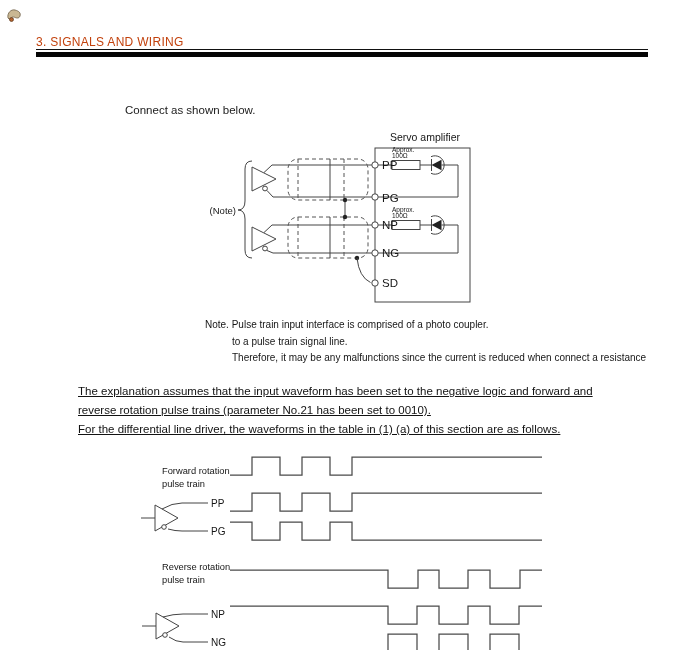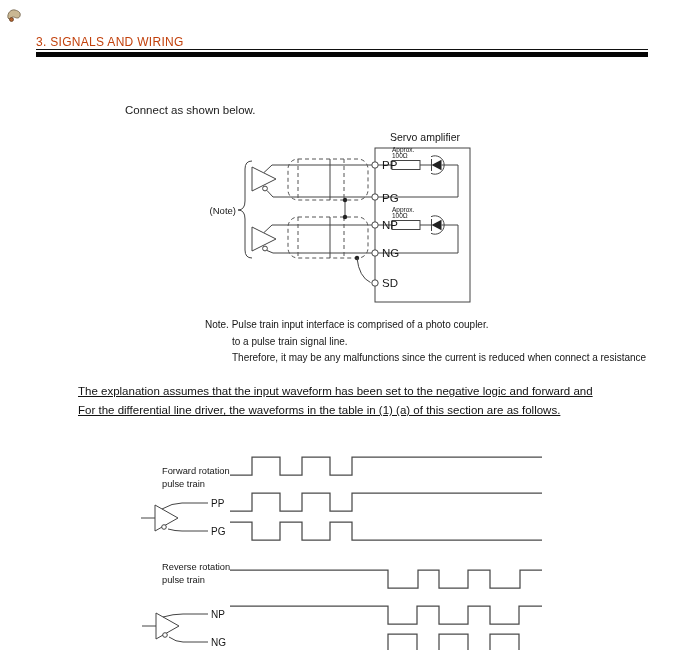--- a/index.html
+++ b/index.html
@@ -47,20 +47,21 @@
   <div class="t-abs" id="item-subheading">Connect as shown below.</div>
 
   <div id="note-block">
     <div>Note. Pulse train input interface is comprised of a photo coupler.</div>
     <div class="indent">to a pulse train signal line.</div>
     <div class="indent">Therefore, it may be any malfunctions since the current is reduced when connect a resistance</div>
   </div>
 
   <div id="paragraph">
     <div>The explanation assumes that the input waveform has been set to the negative logic and forward and</div>
+    <div>reverse rotation pulse trains (parameter No.21 has been set to 0010).</div>
     <div>For the differential line driver, the waveforms in the table in (1) (a) of this section are as follows.</div>
   </div>
 
   <svg width="685" height="650" viewBox="0 0 685 650">
 
     <text x="425" y="141" class="lbl-title">Servo amplifier</text>
     <rect x="375" y="148" width="95" height="154" class="ln"></rect>
 
     <g>
       <path class="ln" d="M378.2,165 H392 M420,165 H431.5 M441.5,165 H458 V197 H378.2"></path>

